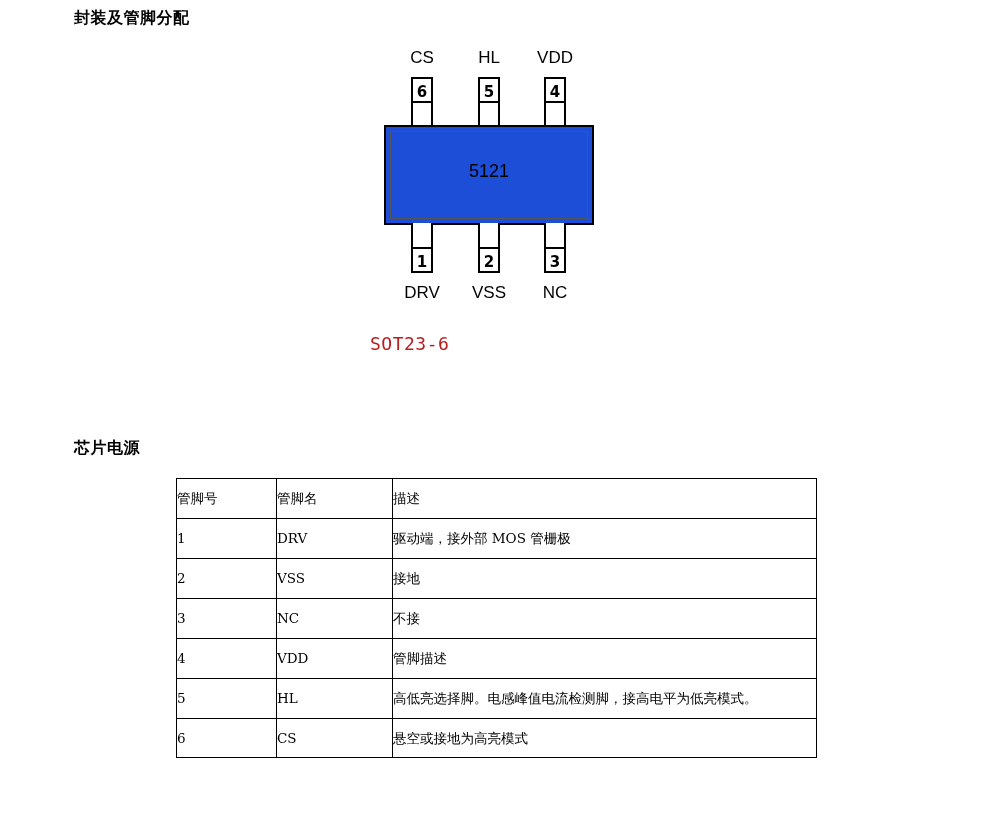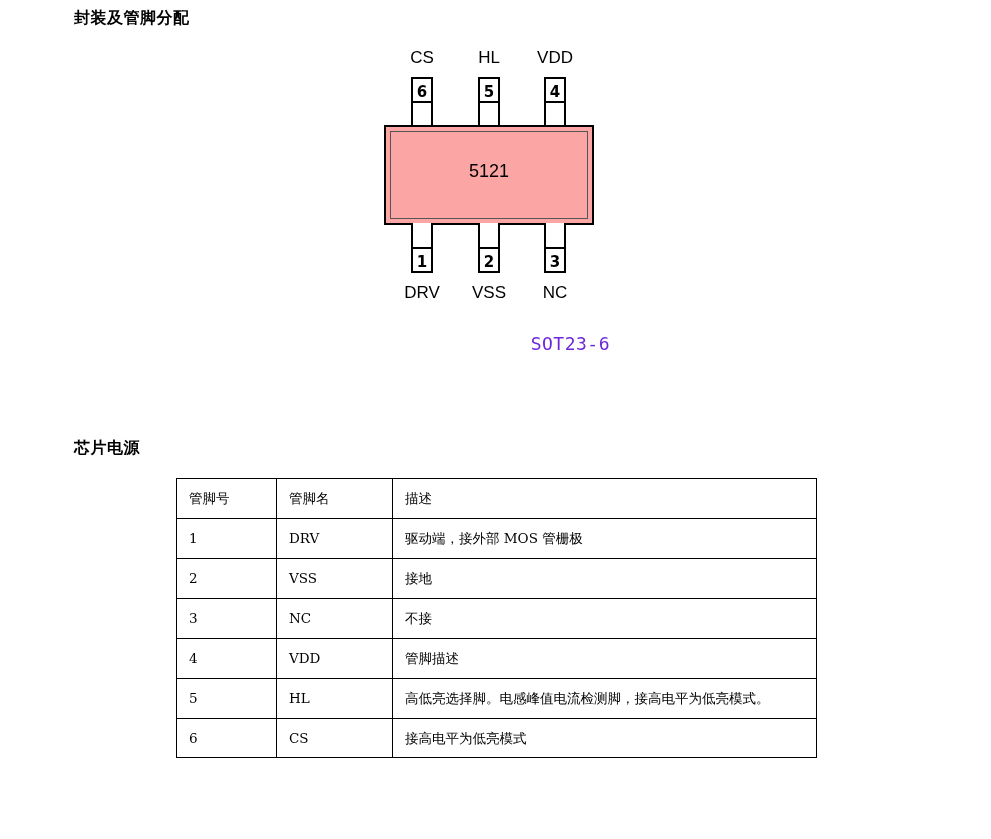--- a/index.html
+++ b/index.html
@@ -71,21 +71,21 @@
     box-sizing: border-box;
   }
 
   #body-rect {
     position: absolute;
     left: 14px;
     top: 85px;
     width: 210px;
     height: 100px;
     border: 2px solid #000;
-    background: #fca5a5;
+    background: #1d4ed8;
     box-sizing: border-box;
   }
   #body-rect-inner {
     position: absolute;
     left: 4px;
     top: 4px;
     right: 4px;
     bottom: 4px;
     border: 1px solid #555;
     box-sizing: border-box;
@@ -99,39 +99,39 @@
     font-family: "Liberation Sans", sans-serif;
     font-size: 18px;
     color: #000;
   }
 
   #package-name {
     position: absolute;
     left: 0;
     width: 240px;
     top: 293px;
-    text-align: right;
+    text-align: left;
     font-family: "DejaVu Sans Mono", monospace;
     font-size: 18px;
     letter-spacing: 0.5px;
-    color: #6d28d9;
+    color: #b91c1c;
   }
 
   
   #pin-table {
     position: absolute;
     left: 176px;
     top: 478px;
     width: 640px;
     border-collapse: collapse;
     table-layout: fixed;
   }
   #pin-table td {
     border: 1px solid #000;
-    padding: 9px 12px;
+    padding: 9px 0;
     font-family: "DejaVu Serif", serif;
     font-size: 13.5px;
     line-height: 1.55;
     color: #000;
     vertical-align: middle;
   }
   #pin-table col.c1 { width: 100px; }
   #pin-table col.c2 { width: 116px; }
   #pin-table col.c3 { width: 424px; }
   #pin-table tr.header td {
@@ -214,16 +214,16 @@
       <td class="cell-desc">管脚描述</td>
     </tr>
     <tr>
       <td>5</td>
       <td>HL</td>
       <td class="cell-desc">高低亮选择脚。电感峰值电流检测脚，接高电平为低亮模式。</td>
     </tr>
     <tr>
       <td>6</td>
       <td>CS</td>
-      <td class="cell-desc">接高电平为低亮模式</td>
+      <td class="cell-desc">悬空或接地为高亮模式</td>
     </tr>
   </tbody>
 </table>
 
 </body></html>

